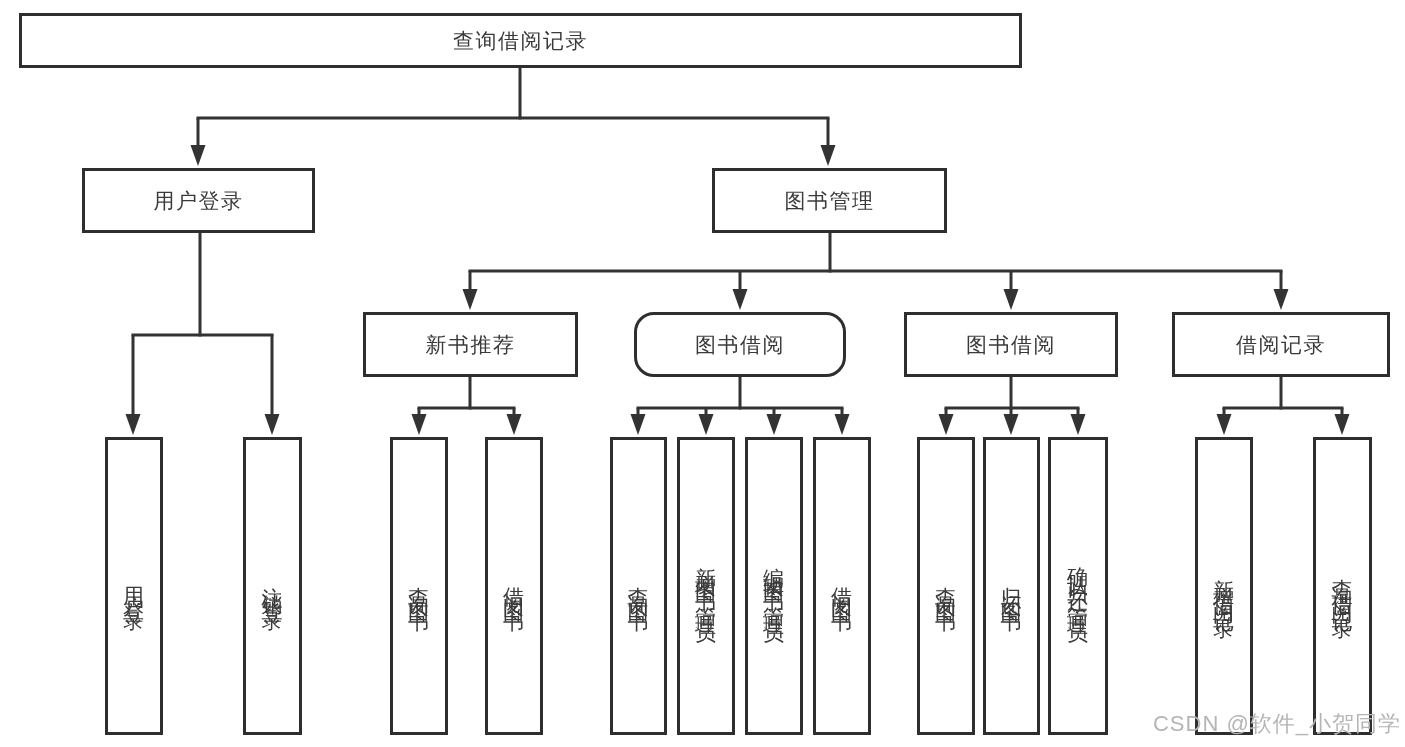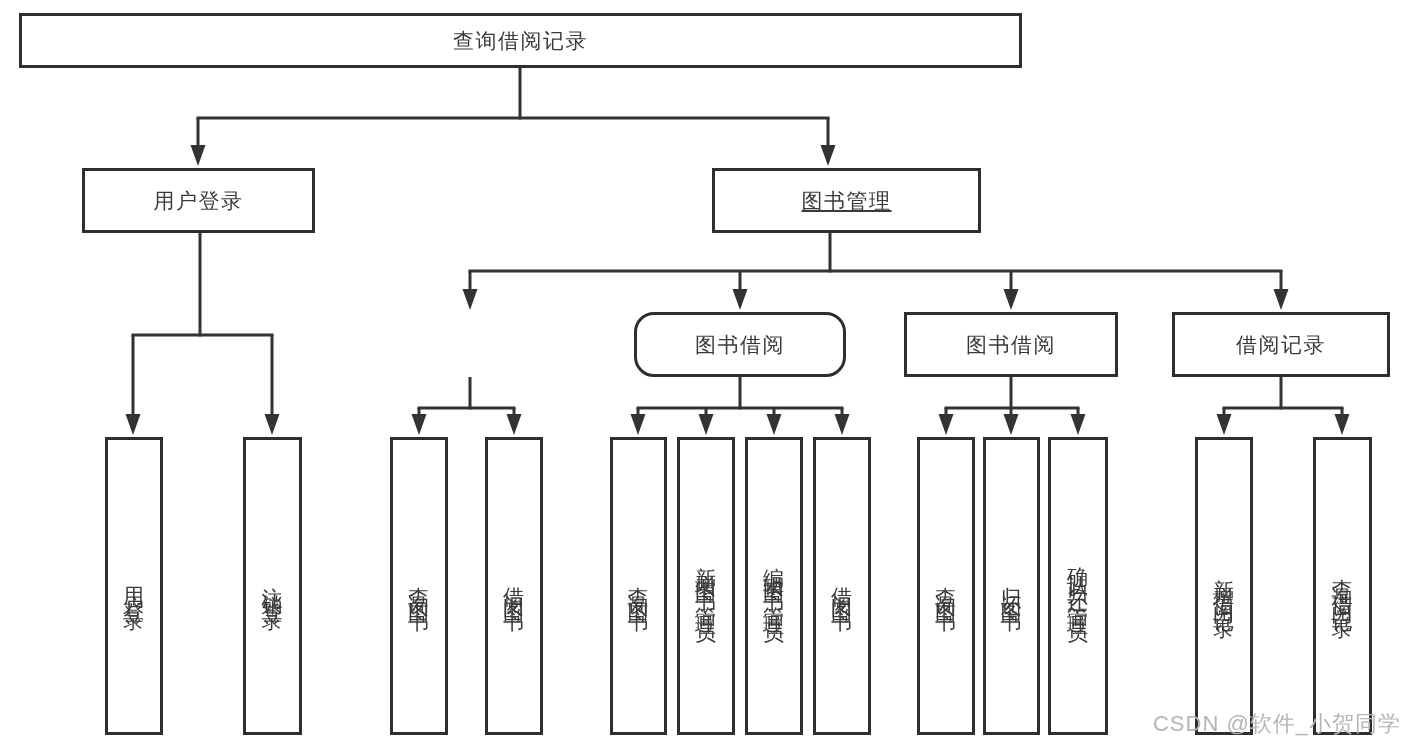--- a/index.html
+++ b/index.html
@@ -114,22 +114,23 @@
       <polygon points="1003.5,414 1018.5,414 1011,435"></polygon>
       <polygon points="1070.5,414 1085.5,414 1078,435"></polygon>
       <polygon points="1216.5,414 1231.5,414 1224,435"></polygon>
       <polygon points="1334.5,414 1349.5,414 1342,435"></polygon>
     </g>
   </svg>
 
   <div class="box hbox" style="left:19px;top:13px;width:1003px;height:55px;">查询借阅记录</div>
 
   <div class="box hbox" style="left:82px;top:168px;width:233px;height:65px;">用户登录</div>
-  <div class="box hbox" style="left:712px;top:168px;width:269px;height:65px;text-decoration:underline;">图书管理</div>
+  <div class="box hbox" style="left:712px;top:168px;width:235px;height:65px;">图书管理</div>
 
+  <div class="box hbox" style="left:363px;top:312px;width:215px;height:65px;">新书推荐</div>
   <div class="box hbox" style="left:634px;top:312px;width:212px;height:65px;border-radius:20px;">图书借阅</div>
   <div class="box hbox" style="left:904px;top:312px;width:214px;height:65px;">图书借阅</div>
   <div class="box hbox" style="left:1172px;top:312px;width:218px;height:65px;">借阅记录</div>
 
   <div class="box vbox" style="left:105px;top:437px;width:58px;height:298px;">
     <span class="vtext">用户登录</span>
   </div>
   <div class="box vbox" style="left:243px;top:437px;width:59px;height:298px;">
     <span class="vtext">注销登录</span>
   </div>

